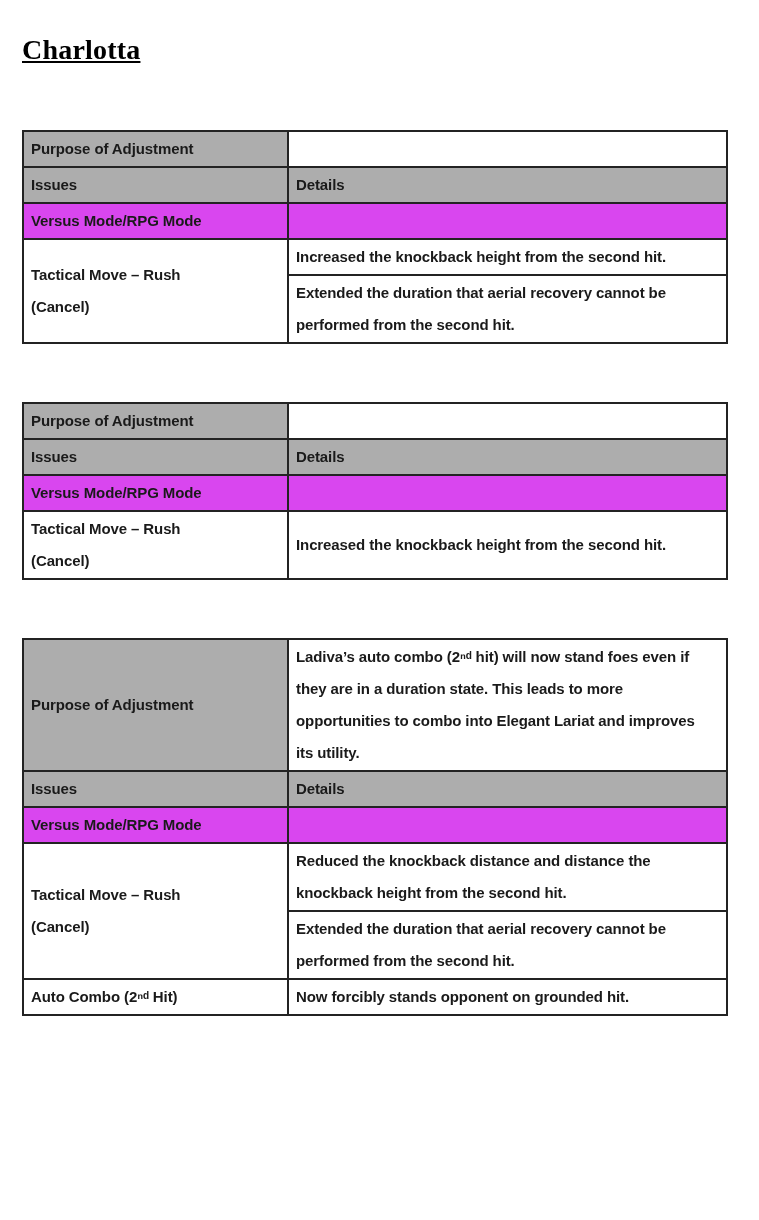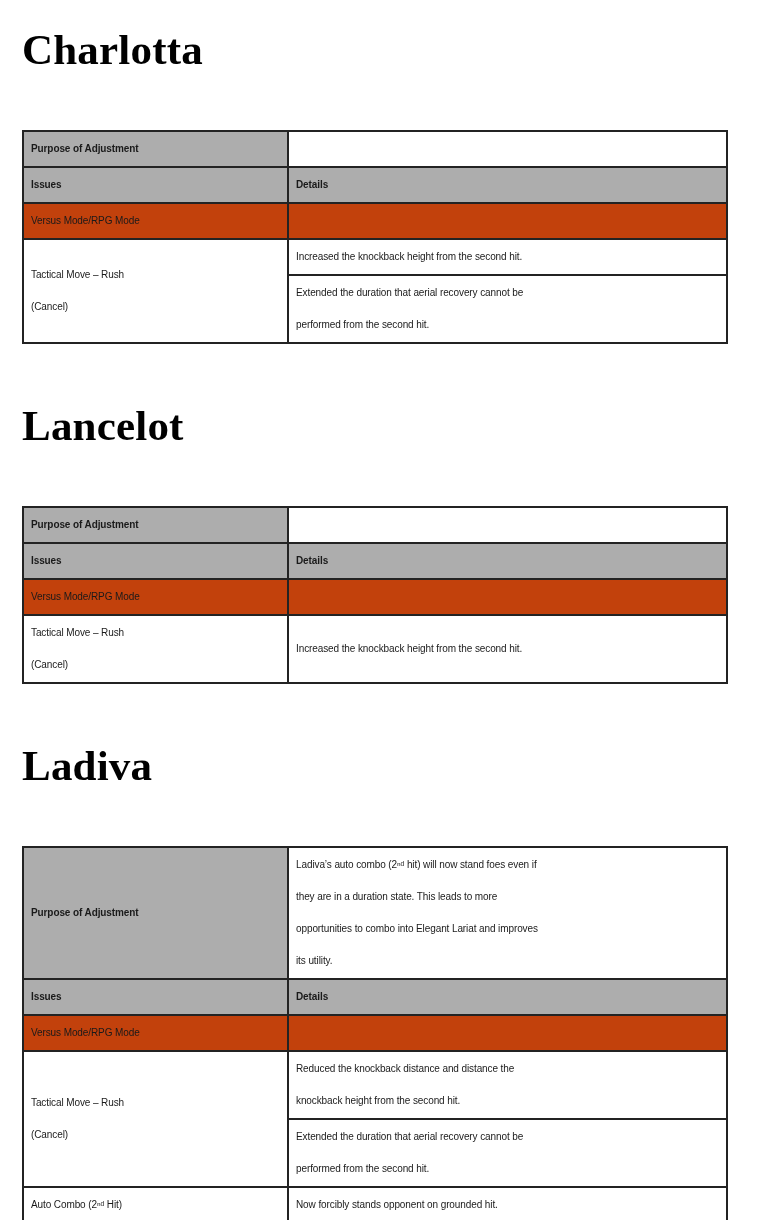--- a/index.html
+++ b/index.html
@@ -9,56 +9,58 @@
   body {
     width: 759px;
     box-sizing: border-box;
     padding: 14px 31px 22px 22px;
     font-family: "Liberation Sans", sans-serif;
     color: #141414;
   }
   .char-heading {
     font-family: "Liberation Serif", serif;
     font-weight: 700;
-    font-size: 43px;
+    font-size: 28px;
     line-height: 44px;
     color: #000000;
     margin: 60px 0 0 0;
     letter-spacing: 0.2px;
+    text-decoration: underline;
   }
   .char-heading.first {
     margin-top: 14px;
   }
   table.patch-table {
     border-collapse: collapse;
     table-layout: fixed;
     width: 706px;
     margin-top: 58px;
   }
   col.c1 { width: 265px; }
   table.patch-table td {
     border: 2px solid #232323;
     padding: 1px 7px;
-    font-size: 10px;
+    font-size: 15px;
     line-height: 32px;
     letter-spacing: -0.1px;
     vertical-align: middle;
     color: #1a1a1a;
     overflow: hidden;
   }
   td.hdr {
     background: #adadad;
     font-weight: 700;
   }
   td.sub {
-    background: #c2410c;
-    font-weight: 400;
+    background: #d946ef;
+    font-weight: 700;
   }
   td.prewrap {
     white-space: pre-line;
+    font-weight: bold;
   }
   td.va-bottom {
     vertical-align: bottom;
     padding-bottom: 4px;
   }
   td.purpose-text {
     padding-top: 3px;
     padding-bottom: 3px;
   }
 </style>
@@ -92,21 +94,20 @@
       </tr>
       <tr>
         <td class="prewrap">Extended the duration that aerial recovery cannot be
 performed from the second hit.</td>
       </tr>
     </tbody>
   </table>
 </section>
 
 <section>
-  <h1 class="char-heading">Lancelot</h1>
   <table class="patch-table">
     <colgroup>
         <col class="c1">
         <col class="c2">
       </colgroup>
     <tbody>
       <tr>
         <td class="hdr">Purpose of Adjustment</td>
         <td class="prewrap"></td>
       </tr>
@@ -121,21 +122,20 @@
       <tr>
         <td class="prewrap">Tactical Move – Rush
 (Cancel)</td>
         <td class="prewrap va-bottom">Increased the knockback height from the second hit.</td>
       </tr>
     </tbody>
   </table>
 </section>
 
 <section>
-  <h1 class="char-heading">Ladiva</h1>
   <table class="patch-table">
     <colgroup>
         <col class="c1">
         <col class="c2">
       </colgroup>
     <tbody>
       <tr>
         <td class="hdr">Purpose of Adjustment</td>
         <td class="prewrap purpose-text">Ladiva’s auto combo (2ⁿᵈ hit) will now stand foes even if
 they are in a duration state. This leads to more

